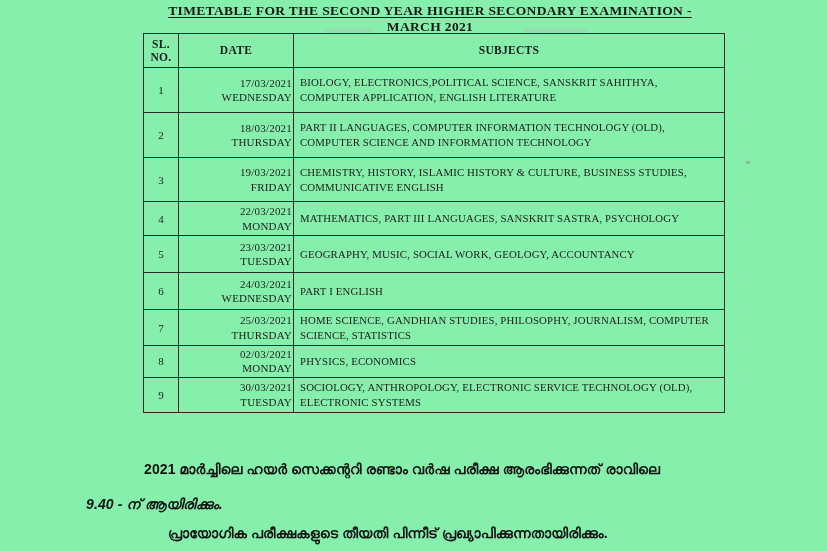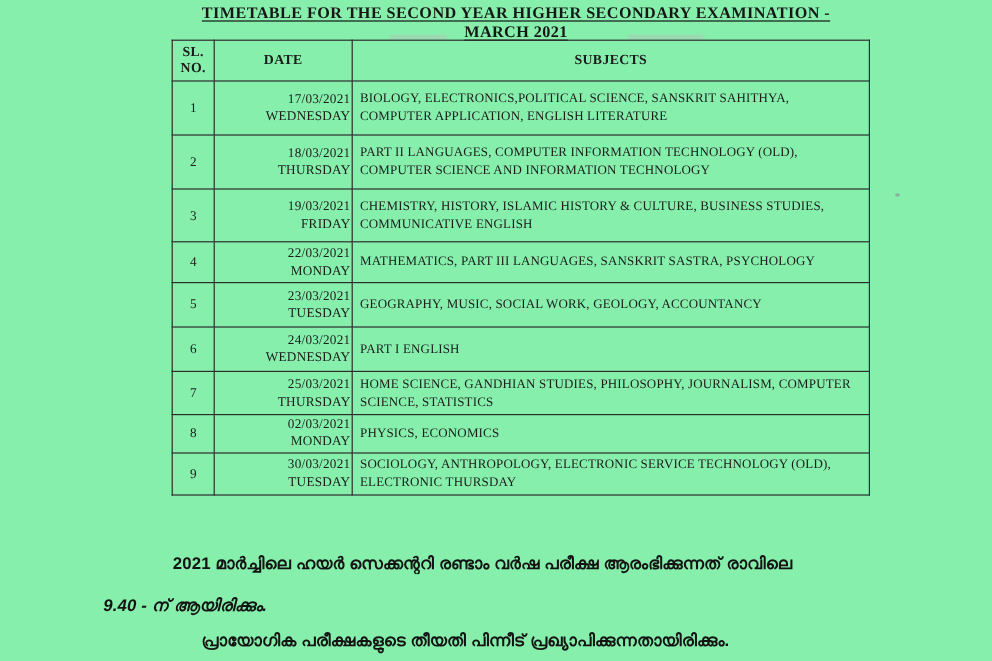--- a/index.html
+++ b/index.html
@@ -183,21 +183,21 @@
           <span class="d2">MONDAY</span>
         </td>
         <td class="cell-subj">PHYSICS, ECONOMICS</td>
       </tr>
       <tr>
         <td class="cell-sl">9</td>
         <td class="cell-date">
           <span class="d1">30/03/2021</span>
           <span class="d2">TUESDAY</span>
         </td>
-        <td class="cell-subj">SOCIOLOGY, ANTHROPOLOGY, ELECTRONIC SERVICE TECHNOLOGY (OLD), ELECTRONIC THURSDAY</td>
+        <td class="cell-subj">SOCIOLOGY, ANTHROPOLOGY, ELECTRONIC SERVICE TECHNOLOGY (OLD), ELECTRONIC SYSTEMS</td>
       </tr>
     </tbody>
   </table>
 
   <div class="note note-1">2021 മാർച്ചിലെ ഹയർ സെക്കന്ററി രണ്ടാം വർഷ പരീക്ഷ ആരംഭിക്കുന്നത് രാവിലെ</div>
   <div class="note note-2">9.40 - ന് ആയിരിക്കും.</div>
   <div class="note note-3">പ്രായോഗിക പരീക്ഷകളുടെ തീയതി പിന്നീട് പ്രഖ്യാപിക്കുന്നതായിരിക്കും.</div>
 
 </div>
 

